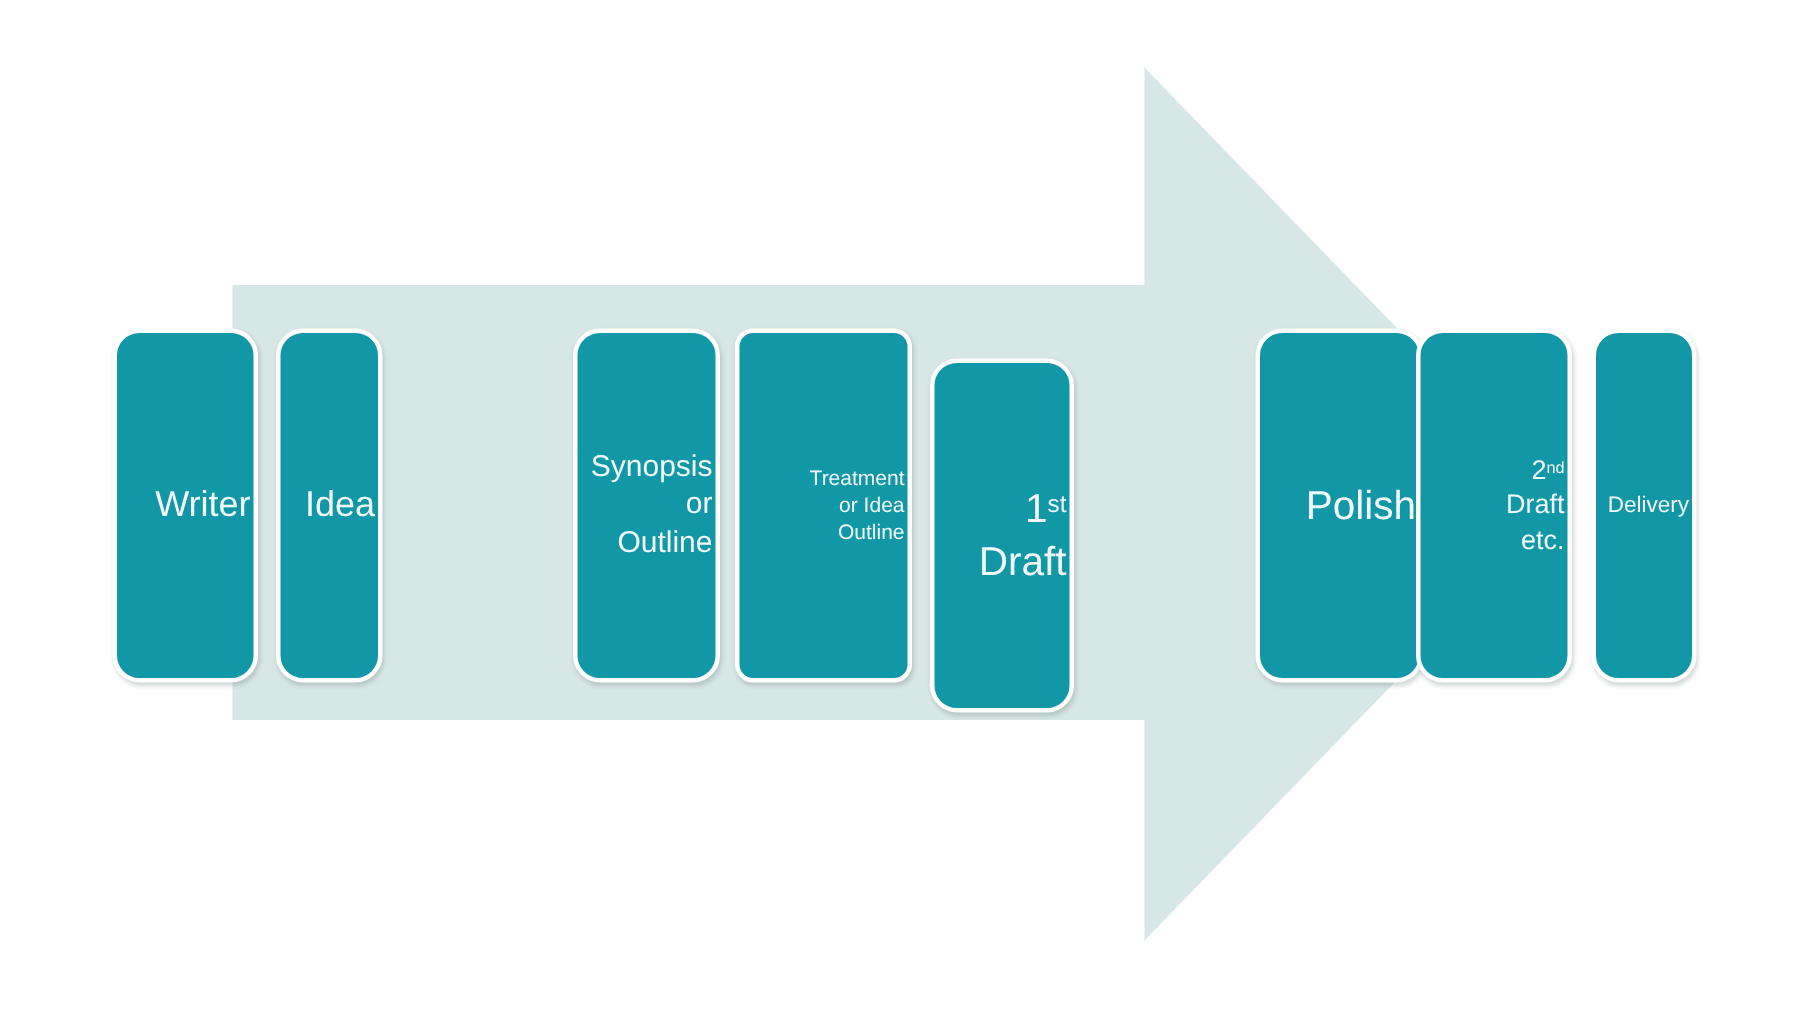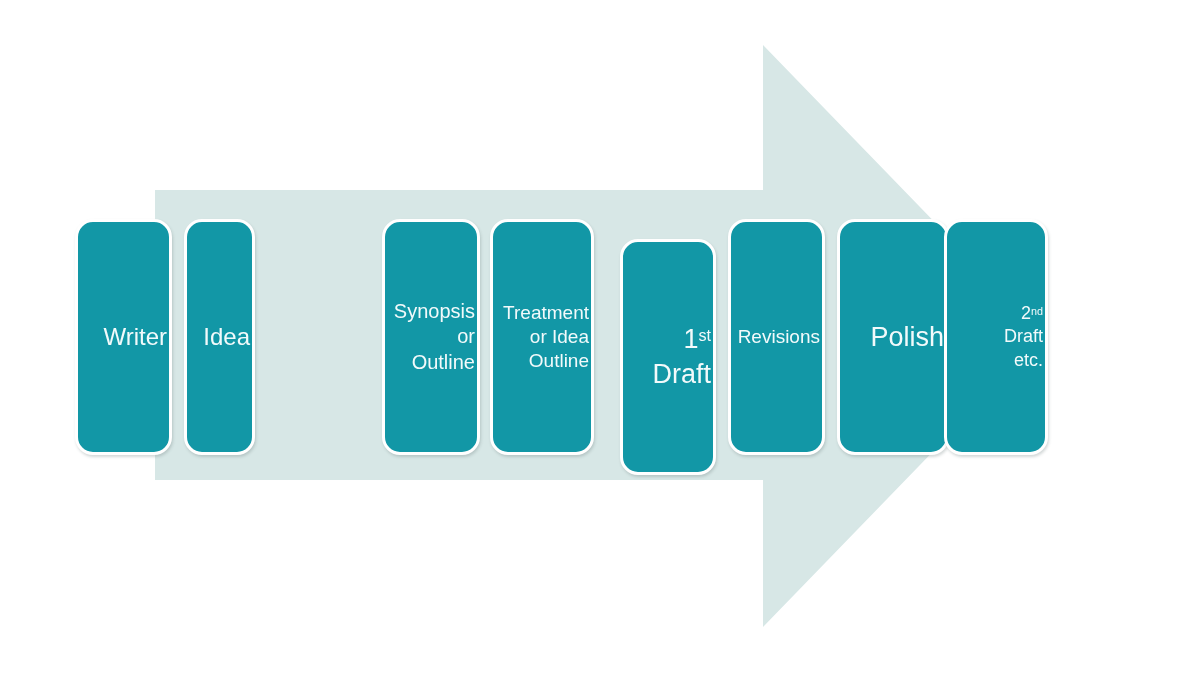--- a/index.html
+++ b/index.html
@@ -42,21 +42,21 @@
     line-height: 0;
     vertical-align: baseline;
     position: relative;
     top: -0.45em;
   }
   
   .step-writer       { left:  75px; width:  97px; font-size: 24px; }
   .step-idea         { left: 184px; width:  71px; font-size: 24px; }
   .step-logline      { left: 266px; width: 104px; font-size: 25px; }
   .step-synopsis     { left: 382px; width:  98px; font-size: 20px; }
-  .step-treatment    { left: 490px; width: 104px; font-size: 19px; }
+  .step-treatment    { left: 490px; width: 118px; font-size: 14px; border-radius: 12px; }
   .step-first-draft  { left: 620px; width:  96px; font-size: 27px; margin-top: 20px; }
   .step-revisions    { left: 728px; width:  97px; font-size: 19px; }
   .step-polish       { left: 837px; width:  112px; font-size: 27px; }
   .step-second-draft { left: 944px; width: 104px; font-size: 18px; }
   .step-delivery     { left: 1061px; width: 70px; font-size: 15px; }
 </style>
 </head>
 <body>
 
 <div class="stage" style="--bg-color: #ffffff; --box-color: #1297a6; --border-color: #ffffff; --text-color: #f2fafb;">
@@ -87,31 +87,31 @@
           <div class="line"><span>or Idea</span></div>
           <div class="line"><span>Outline</span></div>
         </div>
       </div>
       <div class="step step-first-draft">
         <div class="label">
           <div class="line"><span>1</span><sup>st</sup></div>
           <div class="line"><span>Draft</span></div>
         </div>
       </div>
-      <div class="step step-revisions">
-        <div class="label">
-          <div class="line"><span>Revisions</span></div>
-        </div>
-      </div>
       <div class="step step-polish">
         <div class="label">
           <div class="line"><span>Polish</span></div>
         </div>
       </div>
       <div class="step step-second-draft">
         <div class="label">
           <div class="line"><span>2</span><sup>nd</sup></div>
           <div class="line"><span>Draft</span></div>
           <div class="line"><span>etc.</span></div>
         </div>
       </div>
+      <div class="step step-delivery">
+        <div class="label">
+          <div class="line"><span>Delivery</span></div>
+        </div>
+      </div>
     </div>
 </div>
 
 </body></html>

